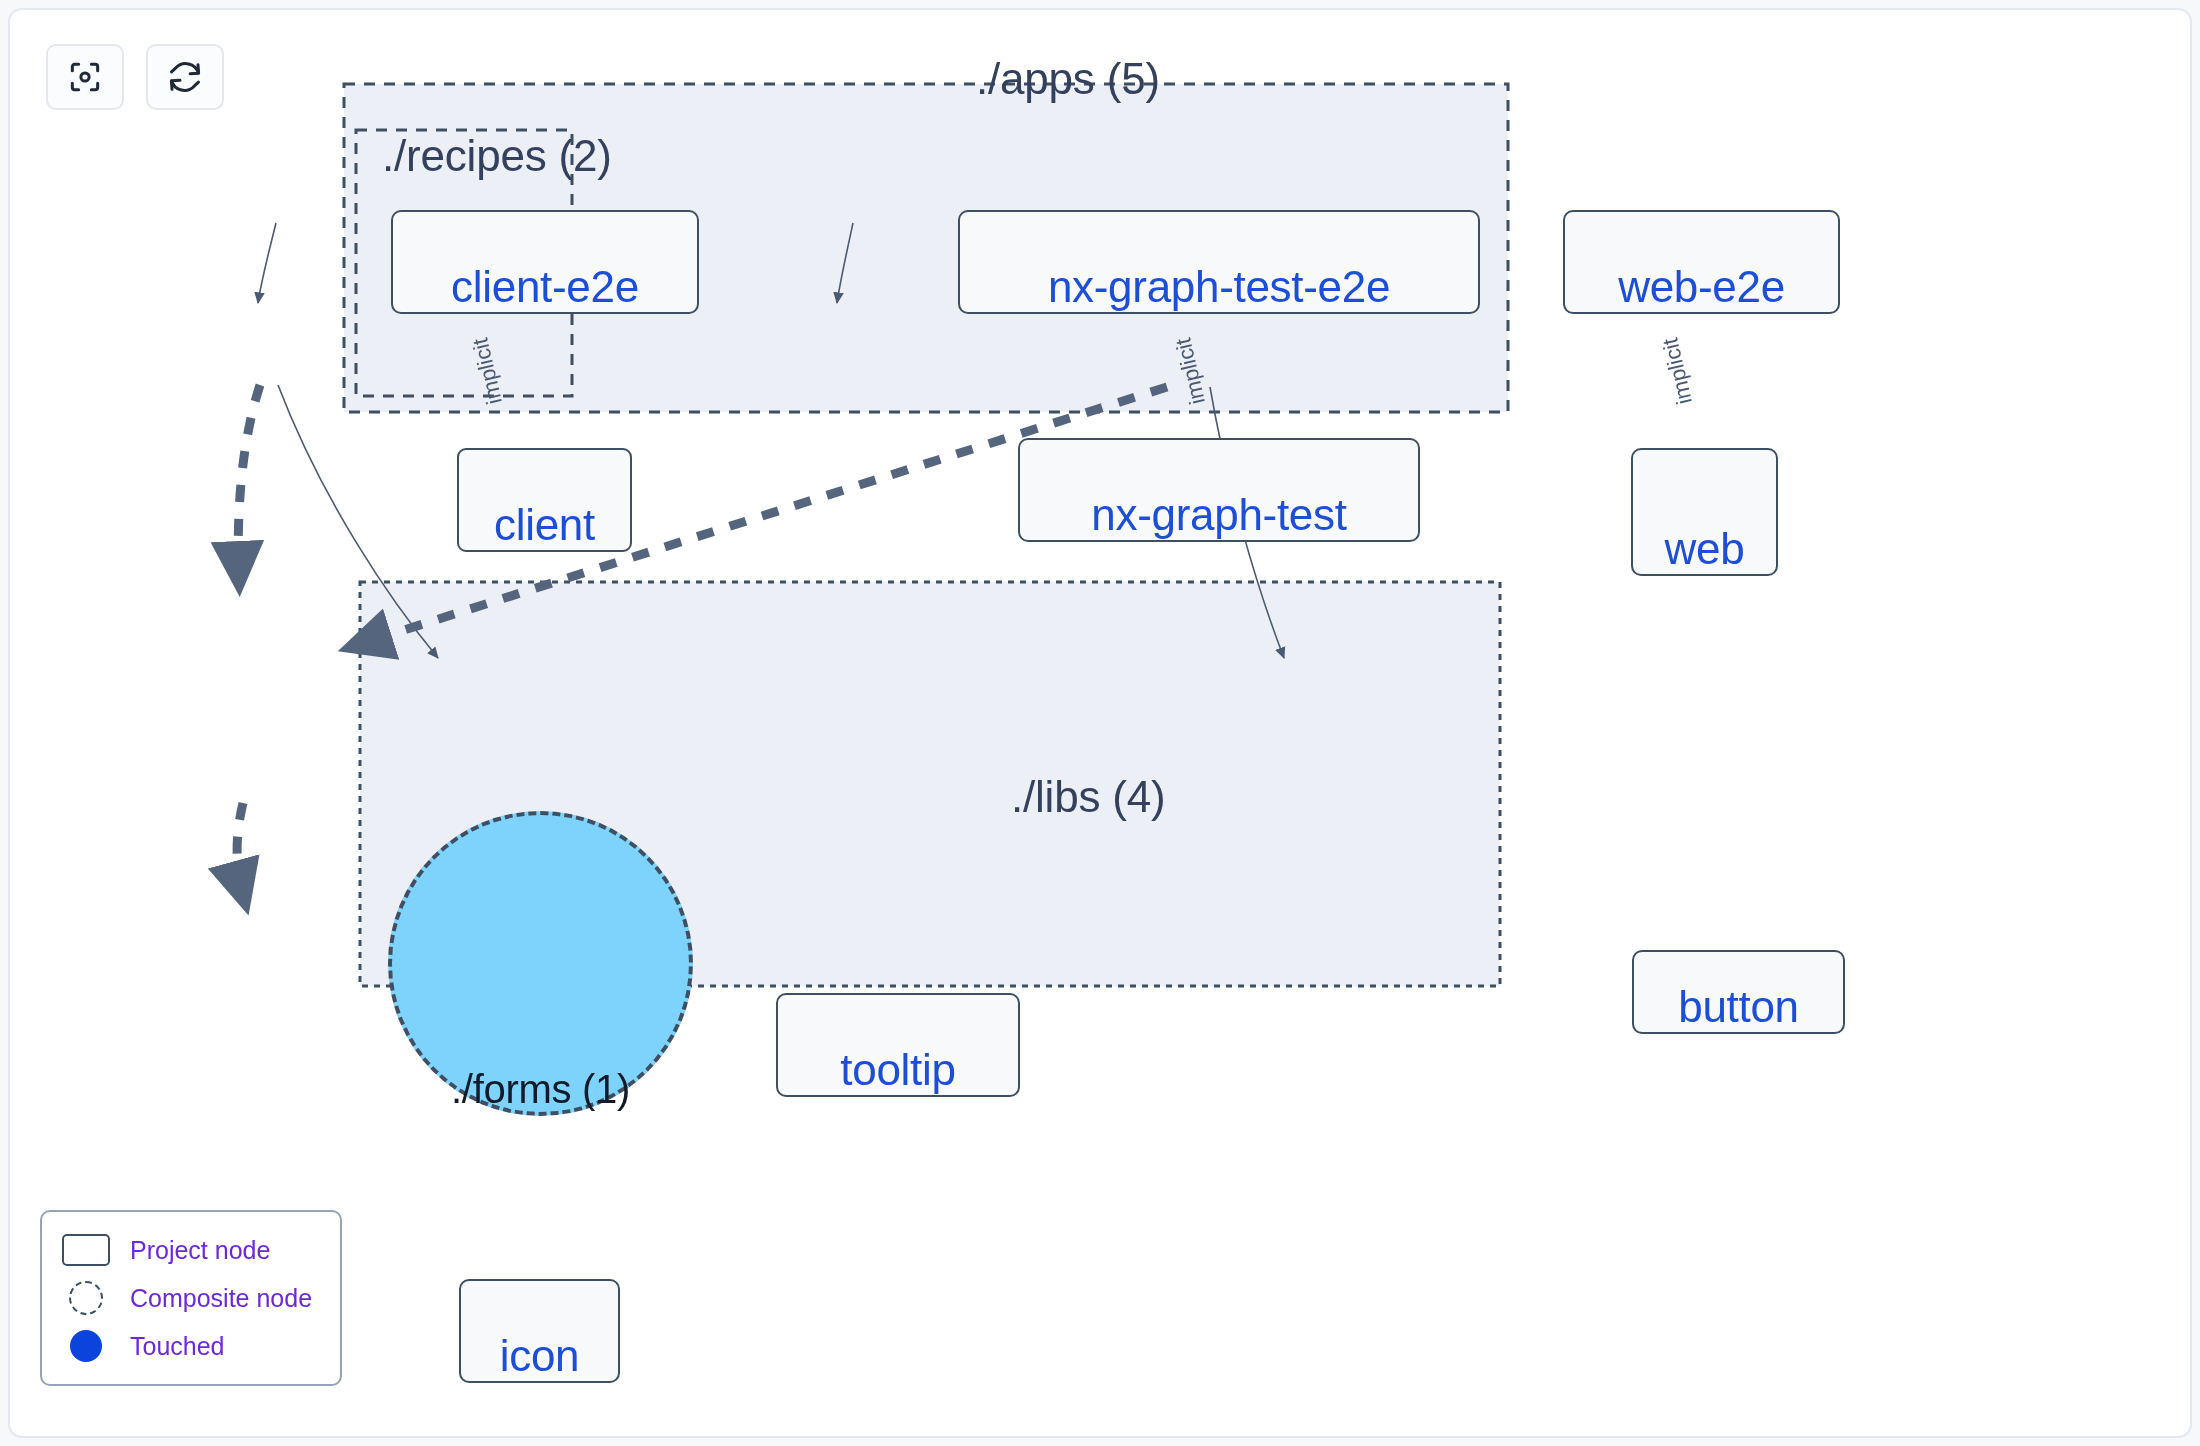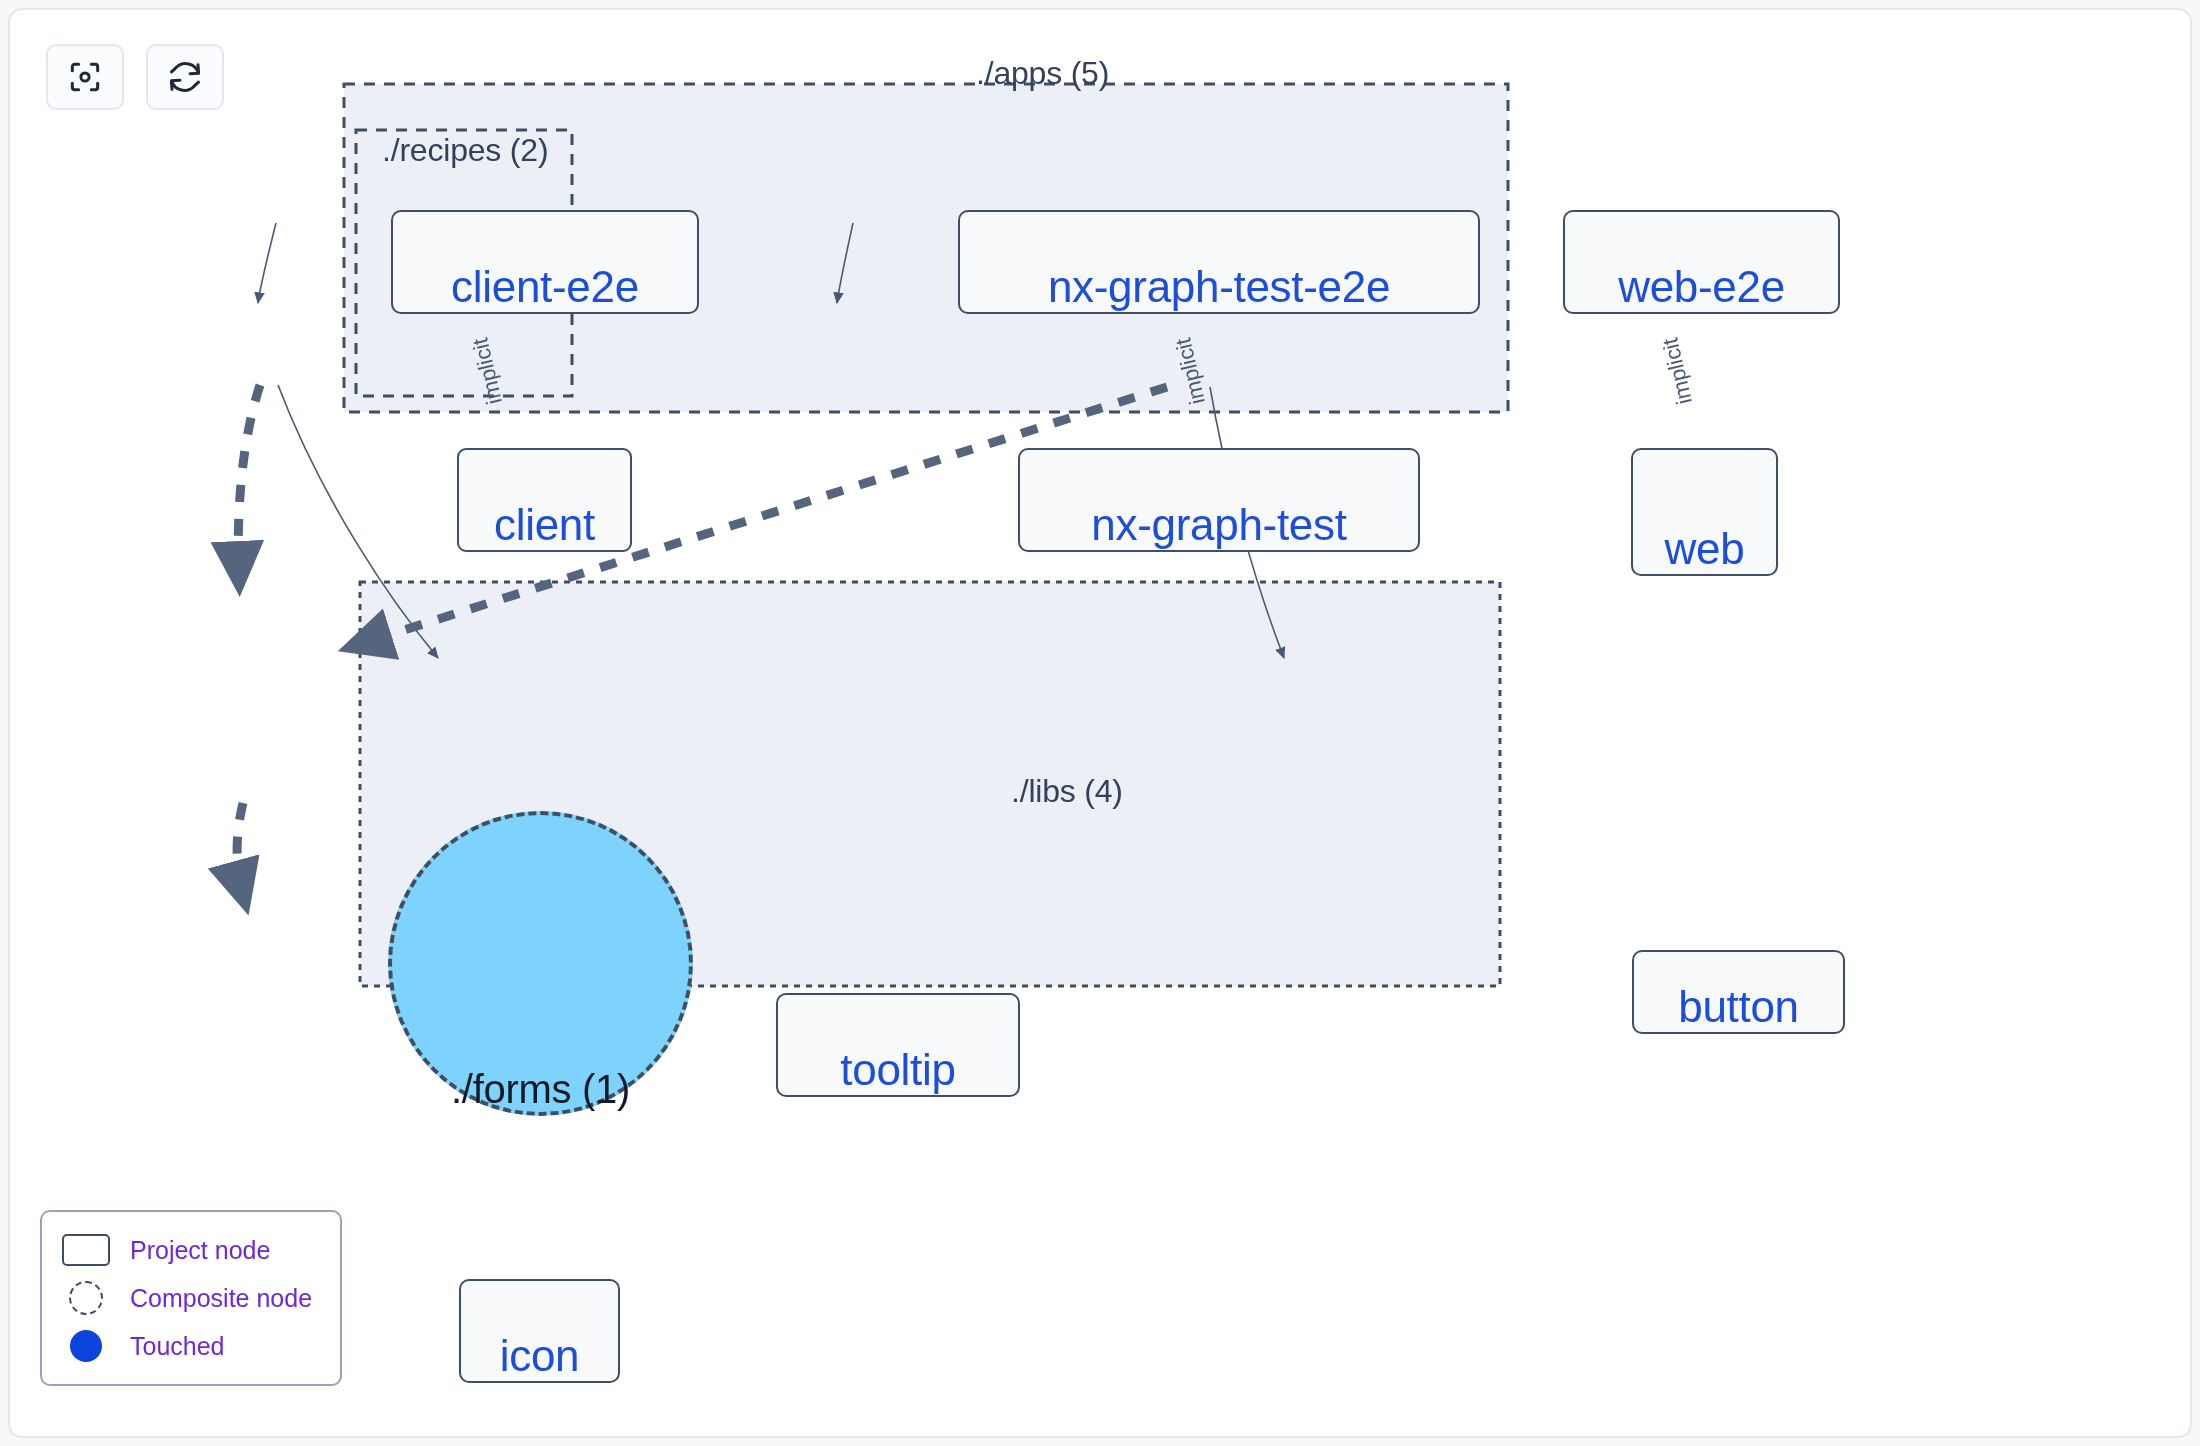--- a/index.html
+++ b/index.html
@@ -52,21 +52,21 @@
     position: absolute;
     left: 0; top: 0;
     width: 2184px; height: 1430px;
     z-index: 10;
   }
   
   .group-label {
     position: absolute;
     z-index: 20;
     color: #33415c;
-    font-size: 32px;
+    font-size: 44px;
     line-height: 1;
     white-space: nowrap;
     letter-spacing: -0.2px;
   }
   
   .node {
     position: absolute;
     z-index: 30;
     background: #f8f9fb;
     border: 2.5px solid #3f4f63;
@@ -235,21 +235,21 @@
     </div>
 
     <div class="node" style="left:447px; top:438px; width:175px; height:104px;border-radius:9px;">
       <span>client</span>
     </div>
 
     <div class="node" style="left:948px; top:200px; width:522px; height:104px;">
       <span>nx-graph-test-e2e</span>
     </div>
 
-    <div class="node" style="left:1008px; top:438px; width:402px; height:104px;">
+    <div class="node" style="left:1008px; top:428px; width:402px; height:104px;">
       <span>nx-graph-test</span>
     </div>
 
     <div class="node" style="left:1553px; top:200px; width:277px; height:104px;">
       <span>web-e2e</span>
     </div>
 
     <div class="node" style="left:1621px; top:438px; width:147px; height:128px;">
       <span>web</span>
     </div>

